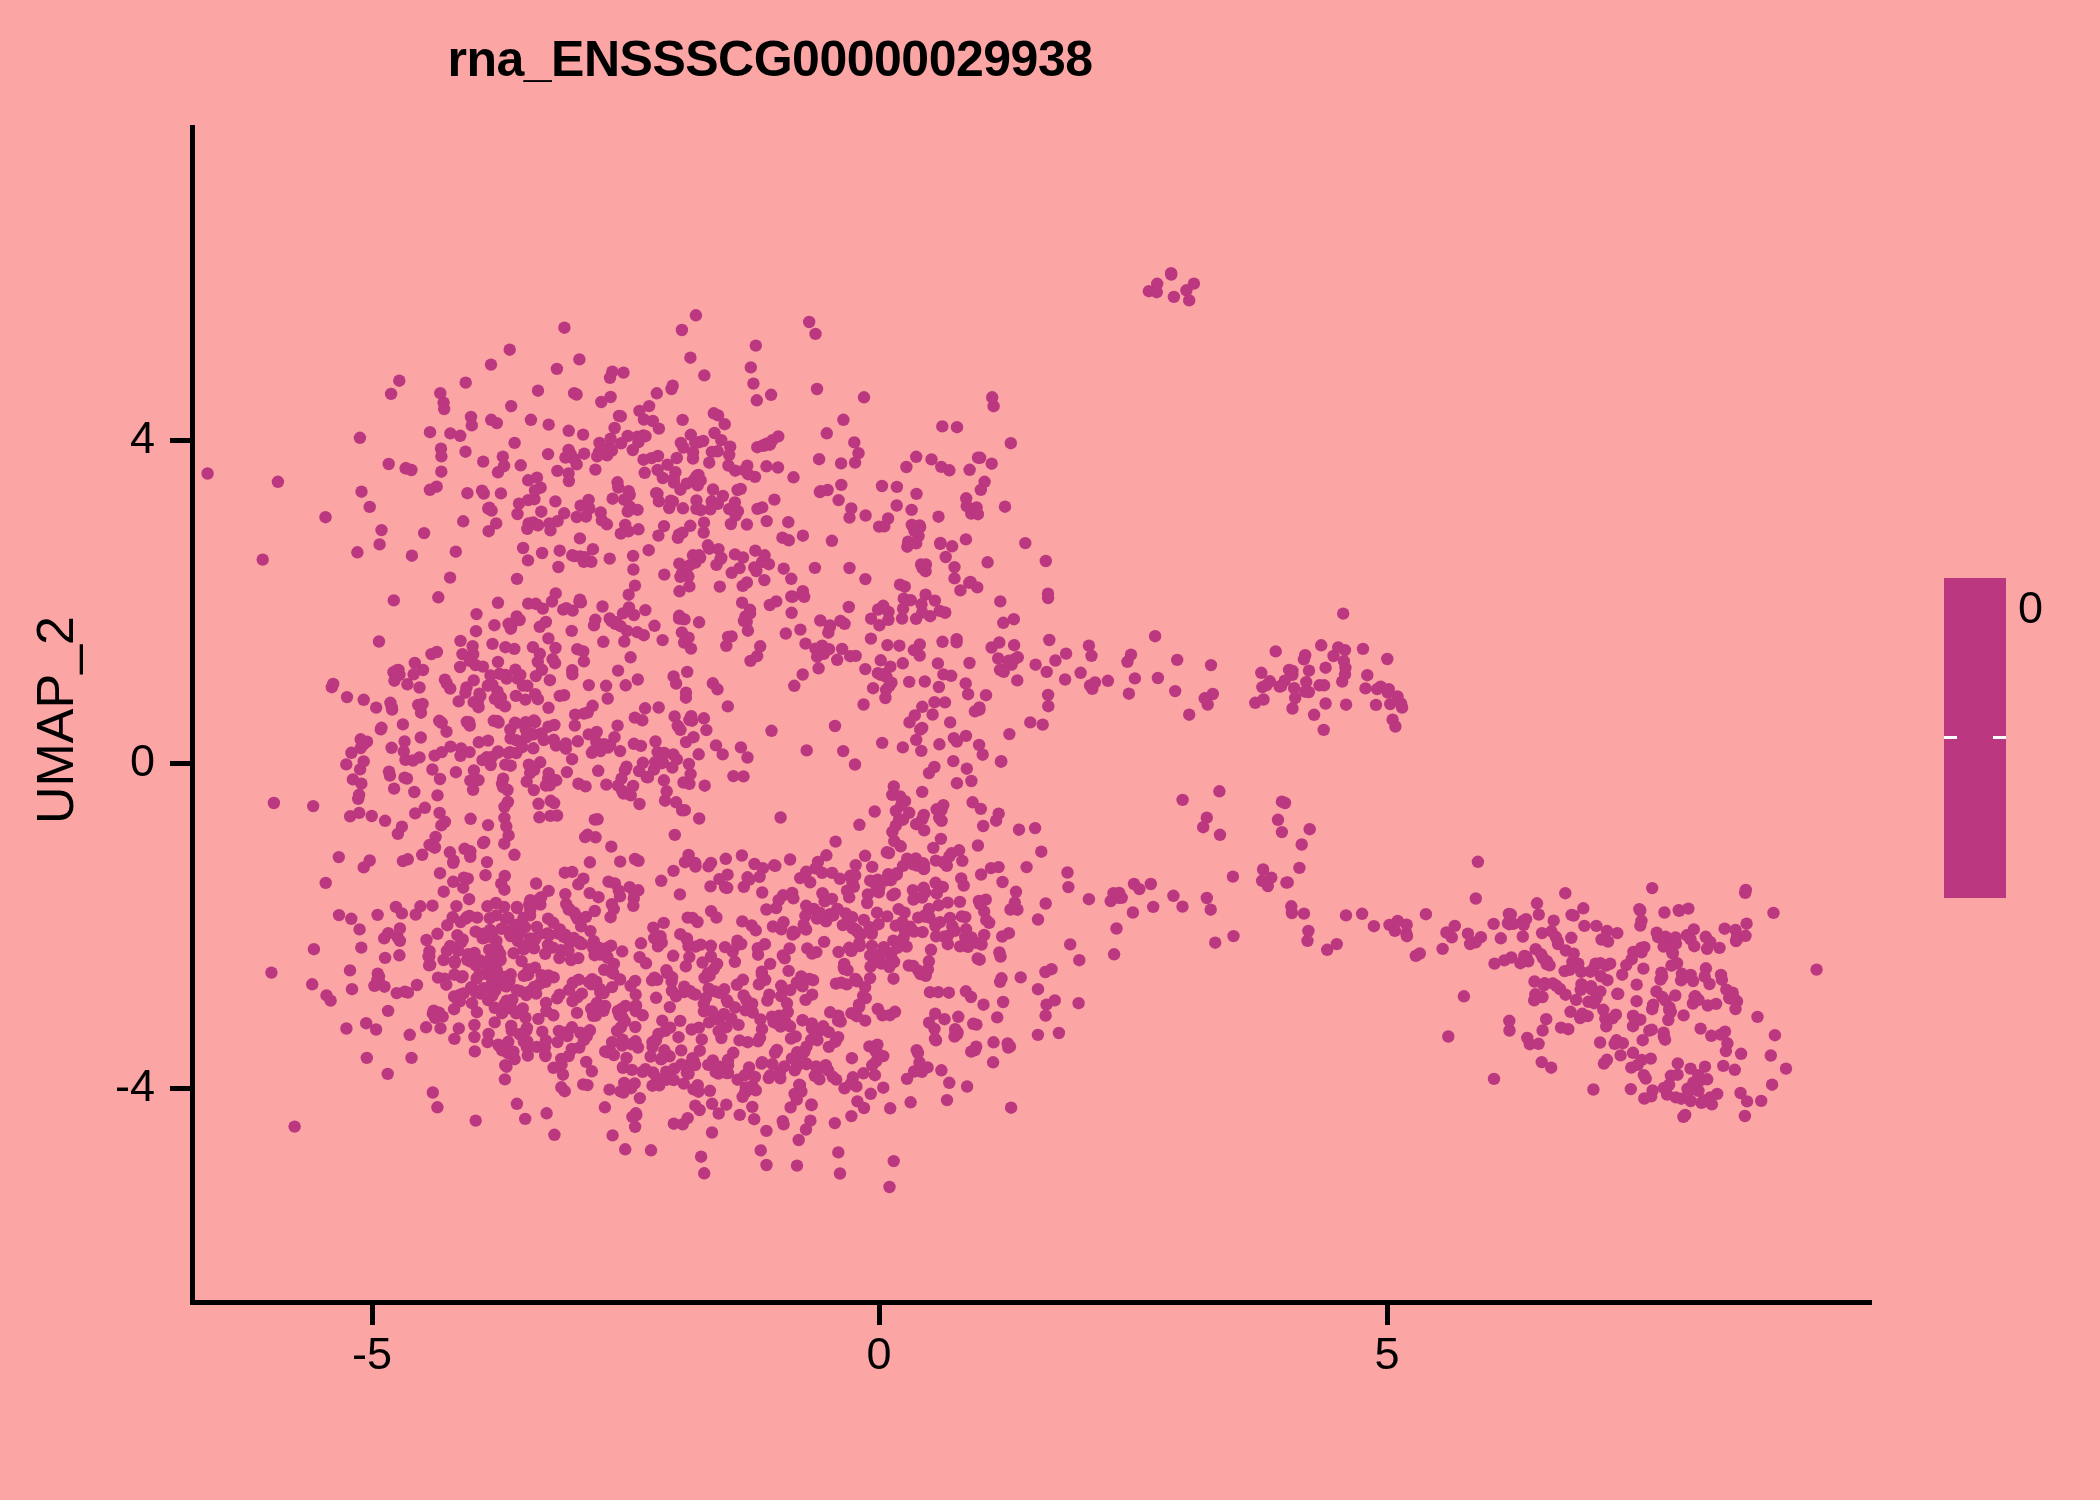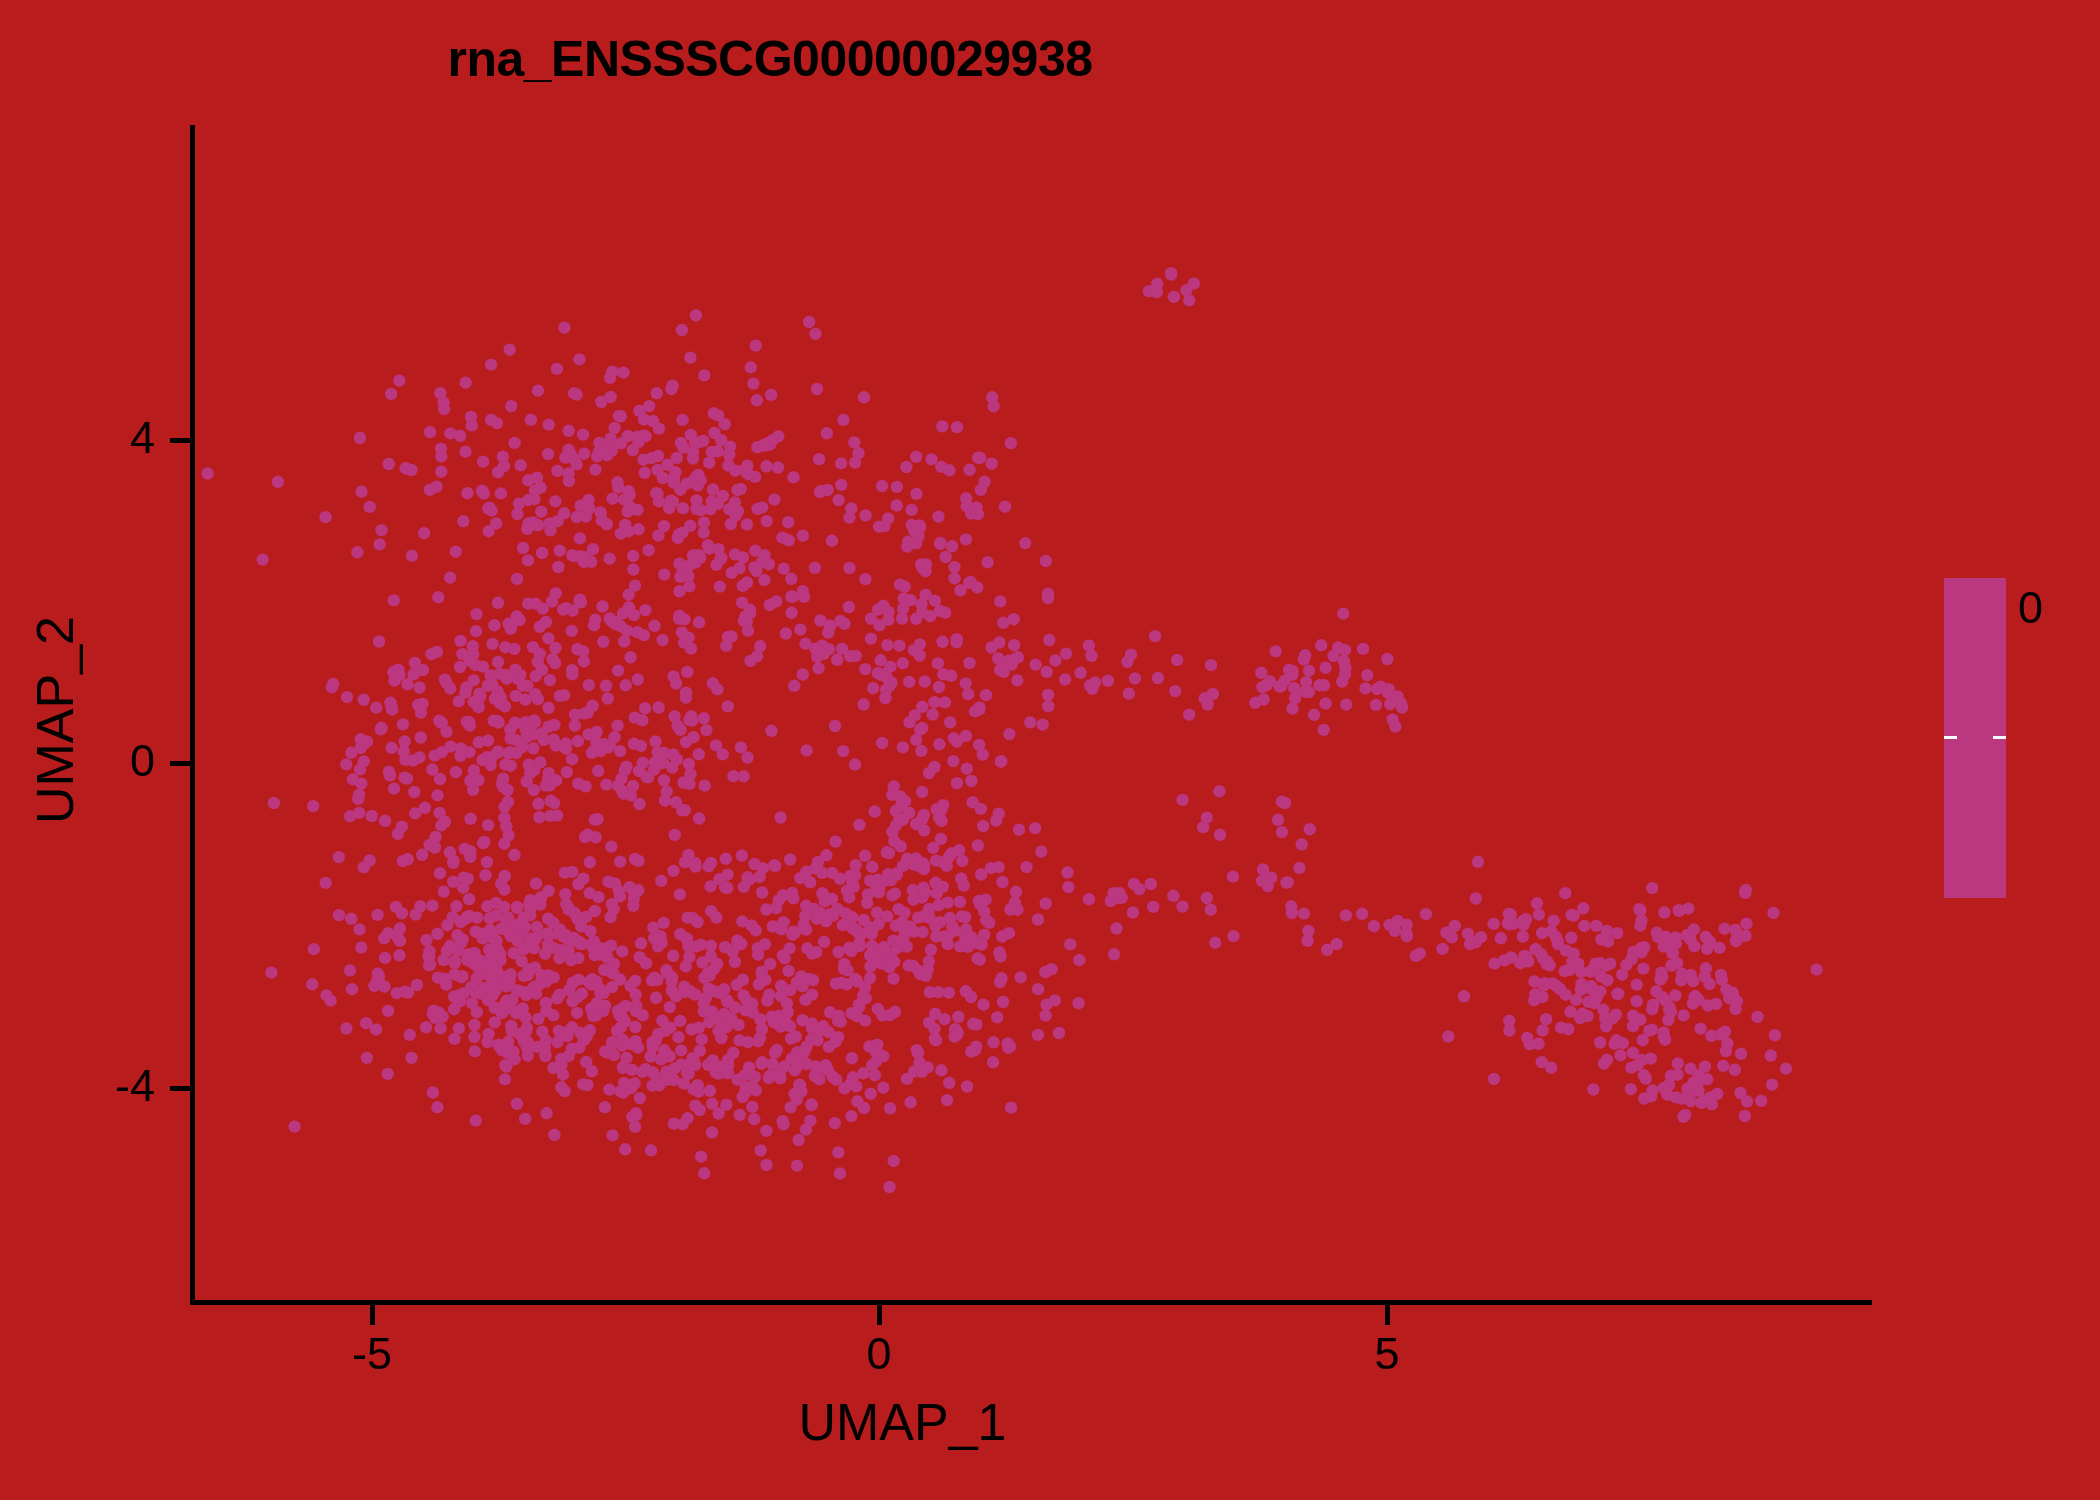--- a/index.html
+++ b/index.html
@@ -11,21 +11,21 @@
     width: 2100px;
     height: 1500px;
     font-family: "Liberation Sans", sans-serif;
     overflow: hidden;
     position: relative;
   }
   #page {
     position: relative;
     width: 2100px;
     height: 1500px;
-    background: #b91c1c;
+    background: #fca5a5;
   }
   #plot-title {
     position: absolute;
     left: 0;
     top: 30px;
     width: 2100px;
     text-align: center;
     font-size: 50px;
     font-weight: bold;
     color: #000000;
@@ -2591,21 +2591,20 @@
   <div class="ticklabel-x" style="left:1307px">5</div>
 
   <div class="tick-y" style="top:438px"></div>
   <div class="tick-y" style="top:761px"></div>
   <div class="tick-y" style="top:1086px"></div>
 
   <div class="ticklabel-y" style="top:412px">4</div>
   <div class="ticklabel-y" style="top:735px">0</div>
   <div class="ticklabel-y" style="top:1060px">-4</div>
 
-  <div id="xlabel">UMAP_1</div>
   <div id="ylabel">UMAP_2</div>
 
   <div id="legend">
     <div id="legend-bar" style="background: linear-gradient(rgb(187, 55, 128), rgb(187, 55, 128));"></div>
     <div class="legend-tick-mark legend-tick-left"></div>
     <div class="legend-tick-mark legend-tick-right"></div>
   </div>
   <div id="legend-label">0</div>
 
 </div>

